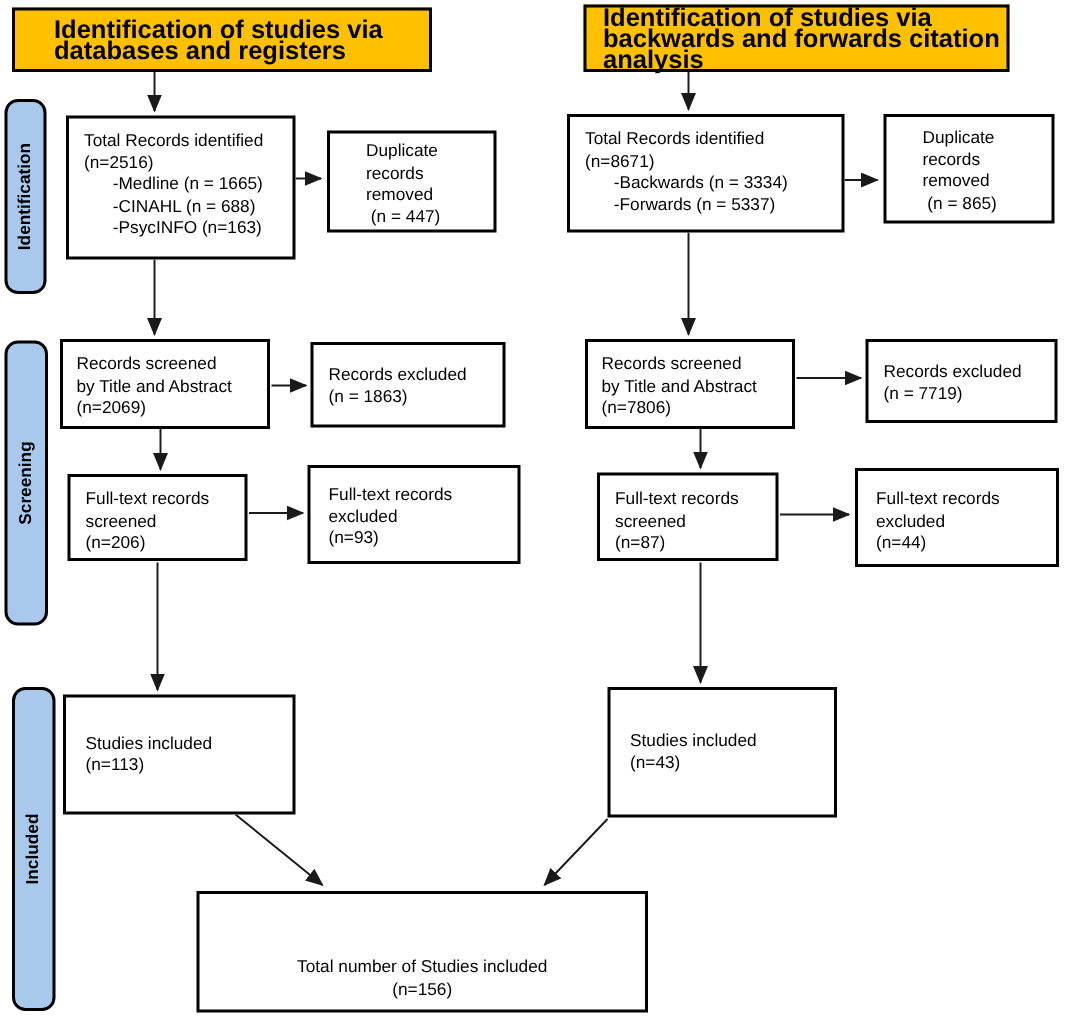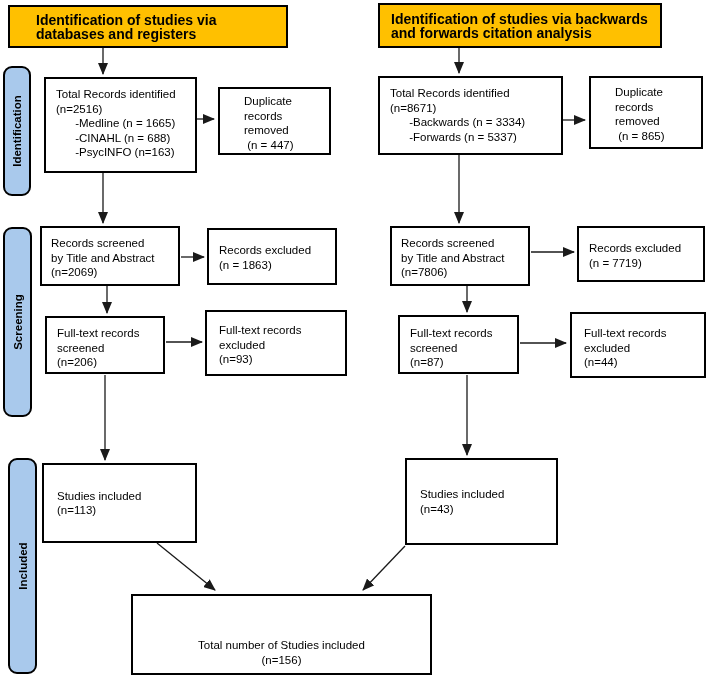--- a/index.html
+++ b/index.html
@@ -2,23 +2,23 @@
 <html><head>
 <meta charset="utf-8">
 <style>
   html,body{margin:0;padding:0;background:#ffffff;}
   .canvas{position:relative;width:710px;height:678px;background:#ffffff;overflow:hidden;
           font-family:"Liberation Sans",sans-serif;color:#000;}
   .arrows{position:absolute;left:0;top:0;width:710px;height:678px;pointer-events:none;}
   .arrows line{stroke:#1a1a1a;stroke-width:1.3;}
 
   .hdr{position:absolute;box-sizing:border-box;background:#FFC000;border:2px solid #000;
-       font-weight:bold;font-size:14px;line-height:14px;display:flex;align-items:center;}
+       font-weight:bold;font-size:17px;line-height:14px;display:flex;align-items:center;}
   .hdr-left{left:8px;top:5px;width:280px;height:43px;padding-left:26px;padding-right:2px;}
-  .hdr-right{left:378px;top:3px;width:284px;height:45px;padding-left:11px;padding-right:4px;justify-content:flex-end;}
+  .hdr-right{left:389px;top:3px;width:284px;height:45px;padding-left:11px;padding-right:4px;justify-content:flex-end;}
 
   .pill{position:absolute;box-sizing:border-box;background:#A9C9EC;border:2px solid #000;
         border-radius:9px;display:flex;align-items:center;justify-content:center;}
   .pill-id{left:3px;top:66px;width:28px;height:130px;}
   .pill-screen{left:3px;top:227px;width:29px;height:190px;}
   .pill-incl{left:8px;top:458px;width:29px;height:216px;}
   .vtext{transform:rotate(-90deg);white-space:nowrap;font-weight:bold;font-size:11.5px;}
 
   .box{position:absolute;box-sizing:border-box;background:#fff;border:2px solid #000;
        font-size:11.5px;line-height:14.5px;}

